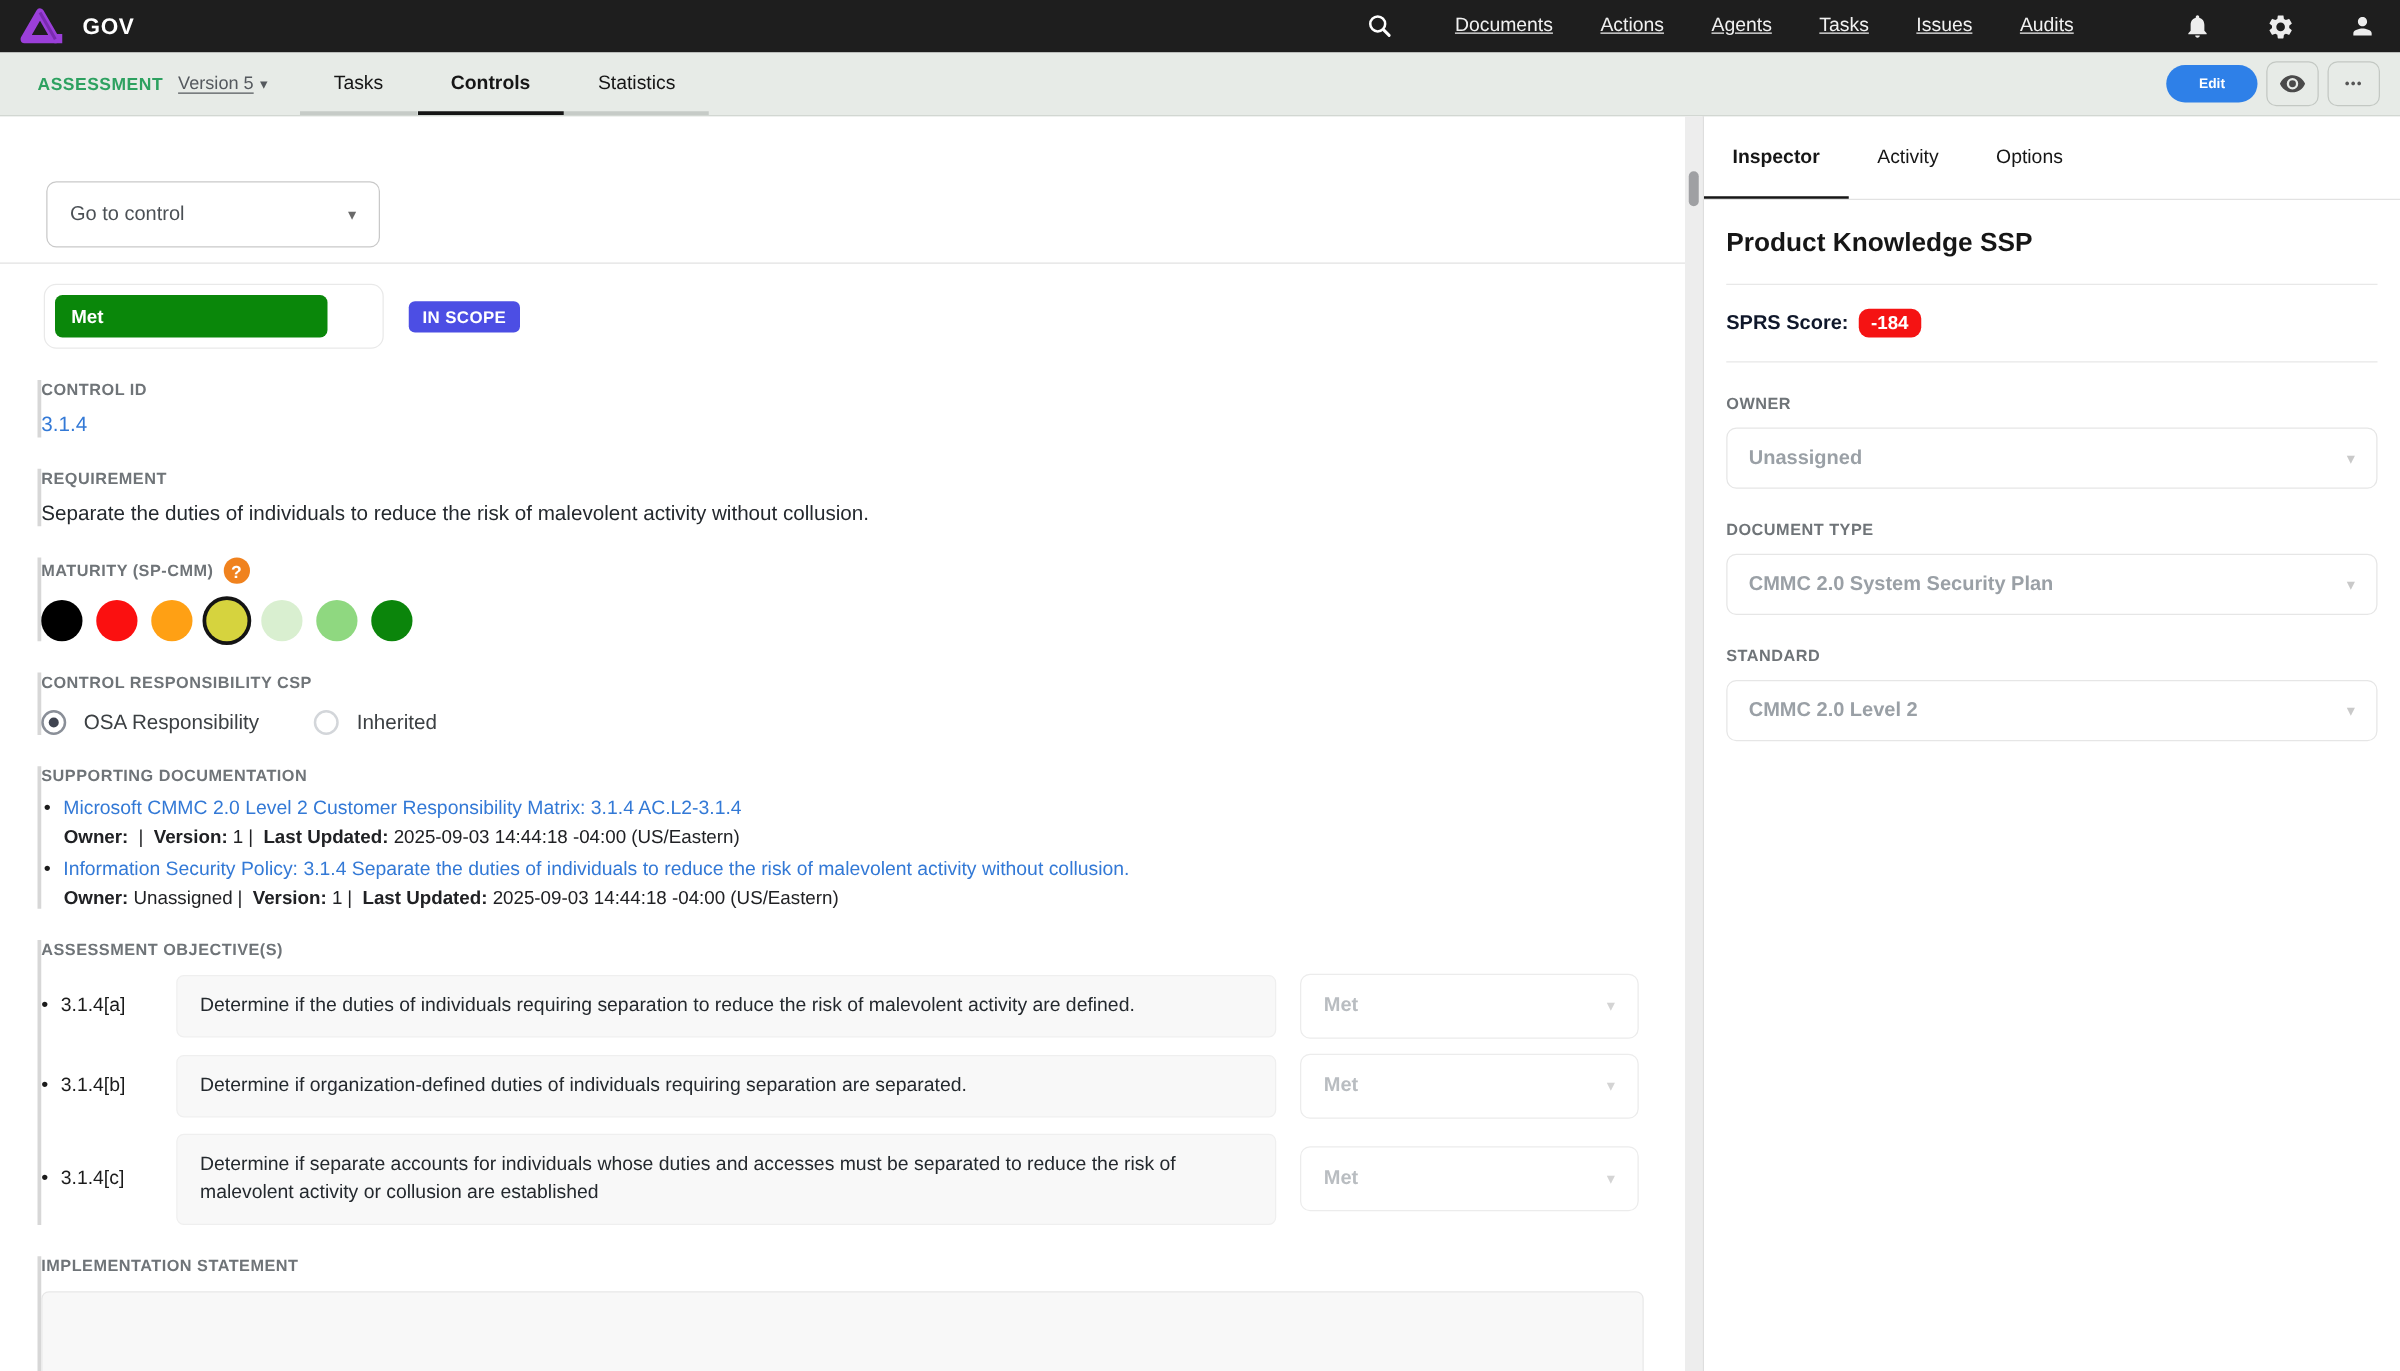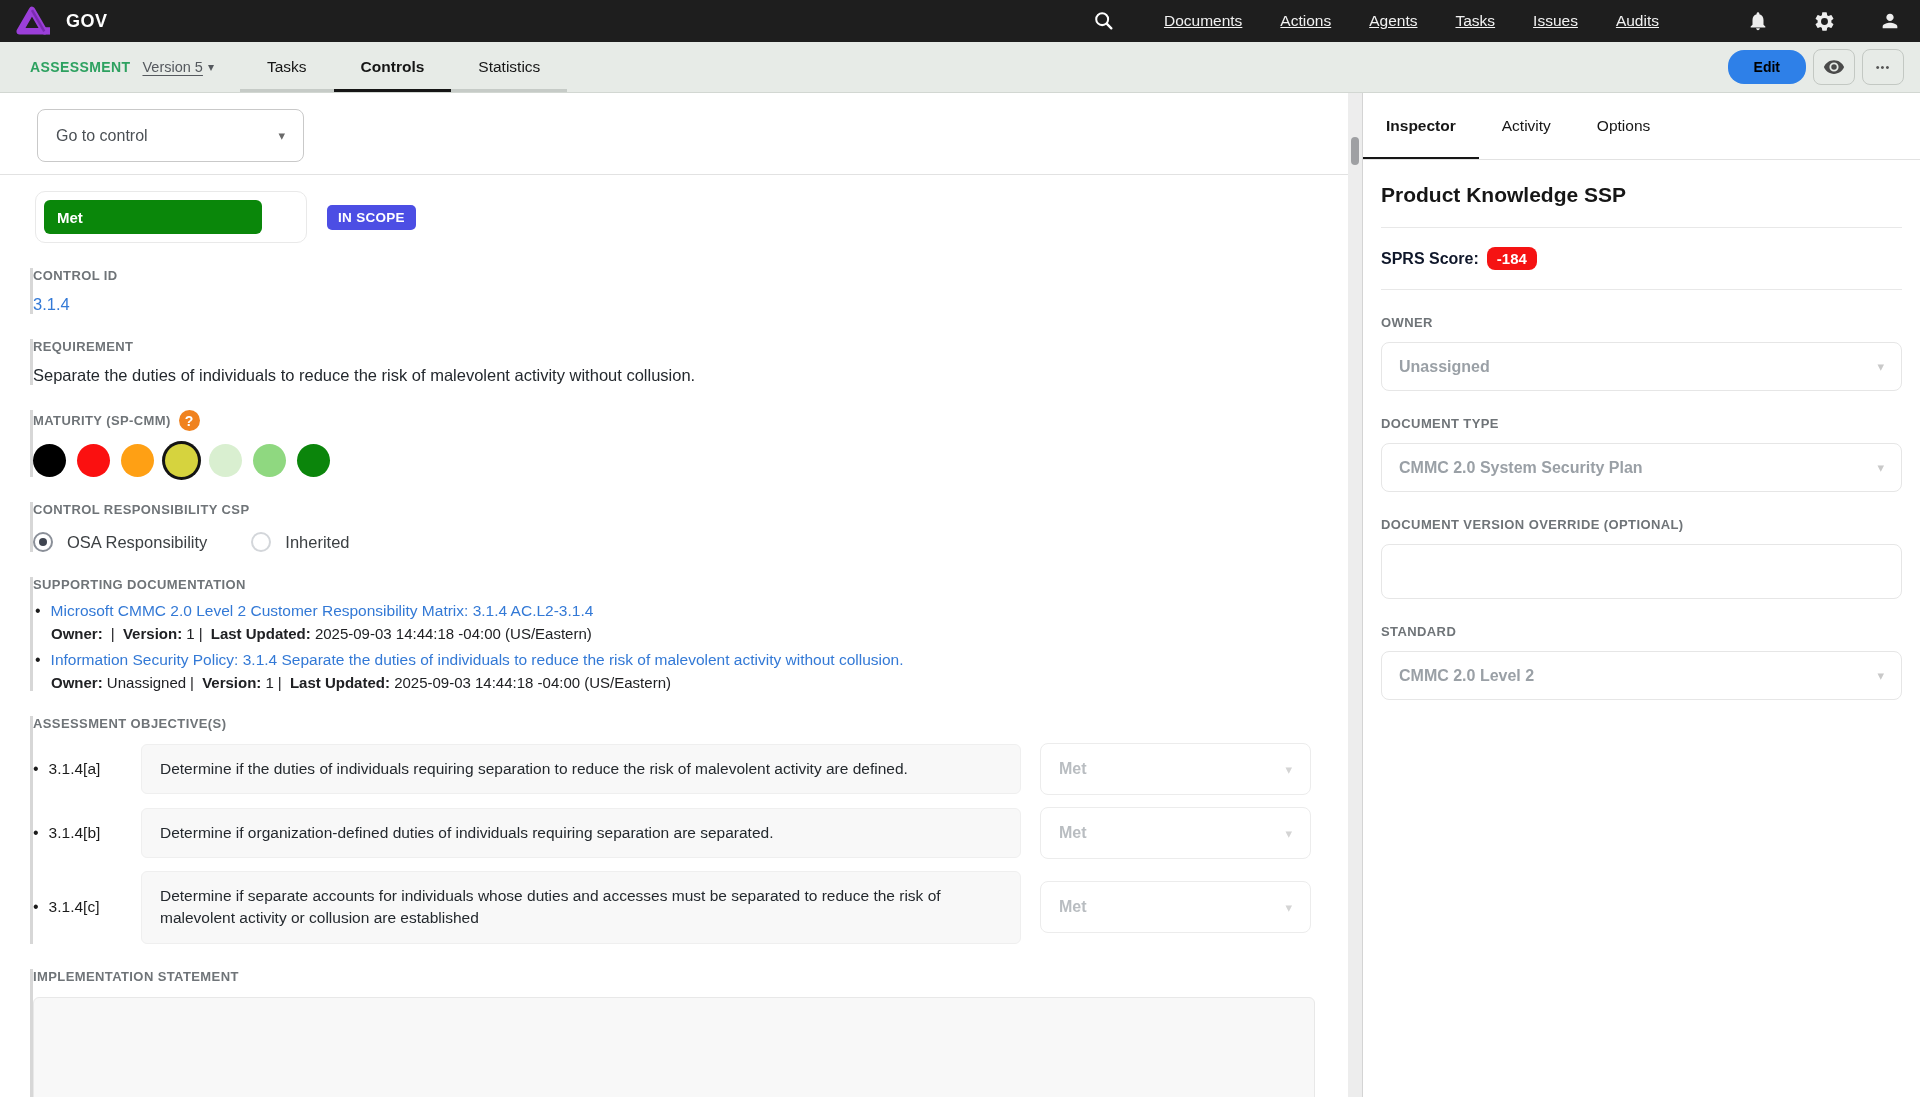--- a/index.html
+++ b/index.html
@@ -22,35 +22,35 @@
   .sub-left { display:flex; align-items:center; }
   .published { color:#2da160; font-weight:700; font-size:14px; letter-spacing:.4px; }
   .version { margin-left:12px; color:#55595e; font-size:14.5px; cursor:pointer; display:flex; align-items:center; }
   .version .vlabel { text-decoration:underline; text-underline-offset:3px; }
   .version .caret { margin-left:5px; font-size:12px; color:#55595e; }
   .tabs { display:flex; margin-left:26px; }
   .tab { display:flex; align-items:center; padding:0 27px; font-size:15.5px; color:#161616; cursor:pointer;
          box-shadow:inset 0 -3px 0 #c6cbc7; }
   .tab.active { font-weight:700; box-shadow:inset 0 -3px 0 #161616; }
   .sub-actions { margin-left:auto; display:flex; align-items:center; gap:7px; }
-  .edit-btn { background:#2e80e8; color:#000000; font-weight:700; font-size:14px; border:none; border-radius:16px;
+  .edit-btn { background:#2e80e8; color:#ffffff; font-weight:700; font-size:11px; border:none; border-radius:16px;
               padding:9px 26px; cursor:pointer; font-family:inherit; }
   .icon-outline { width:42px; height:36px; background:transparent; border:1px solid #c3c8c3; border-radius:8px;
                   display:flex; align-items:center; justify-content:center; cursor:pointer; color:#4a4a4a; }
   .icon-outline .dots { font-size:11px; letter-spacing:1px; color:#555; }
 
   
   .content-row { display:flex; height:1004px; }
   .main { width:1348px; overflow:hidden; }
   .vscrollbar { width:14px; background:#ededed; position:relative; }
   .vscrollbar .thumb { position:absolute; top:44px; left:3px; width:8px; height:28px; background:#9fa0a3; border-radius:4px; }
   .inspector { flex:1; border-left:1px solid #d4d4d4; }
 
   
-  .goto-row { padding:16px 0 0 37px; }
+  .goto-row { padding:16px 0 0 37px;margin-top:36px; }
   .goto-select { width:267px; height:53px; border:1px solid #c9c9c9; border-radius:8px; display:flex; align-items:center;
                  padding:0 18px; cursor:pointer; background:#fff; }
   .goto-select .gtext { font-size:16px; color:#4b5055; }
   .goto-select .caret { margin-left:auto; color:#6a6a6a; font-size:13px; }
   .main-divider { border:none; border-top:1px solid #e2e2e2; margin-top:12px; }
 
   .status-row { margin:16px 0 0 35px; display:flex; align-items:center; }
   .met-card { width:272px; border:1px solid #e9e9e9; border-radius:10px; background:#fff; padding:8px; }
   .met-bar { width:218px; height:34px; background:#0a870a; border-radius:6px; color:#fff; font-weight:700; font-size:15px;
              display:flex; align-items:center; padding:0 13px; }
@@ -346,24 +346,20 @@
       </div>
 
       <div class="field">
         <div class="field-label">DOCUMENT TYPE</div>
         <div class="field-select">
           <span class="fval">CMMC 2.0 System Security Plan</span>
           <span class="caret">▾</span>
         </div>
       </div>
 
-      <div class="field">
-        <div class="field-label">DOCUMENT VERSION OVERRIDE (OPTIONAL)</div>
-        <input class="field-input" type="text" value="" style="">
-      </div>
 
       <div class="field">
         <div class="field-label">STANDARD</div>
         <div class="field-select">
           <span class="fval">CMMC 2.0 Level 2</span>
           <span class="caret">▾</span>
         </div>
       </div>
     </div>
   </aside>

